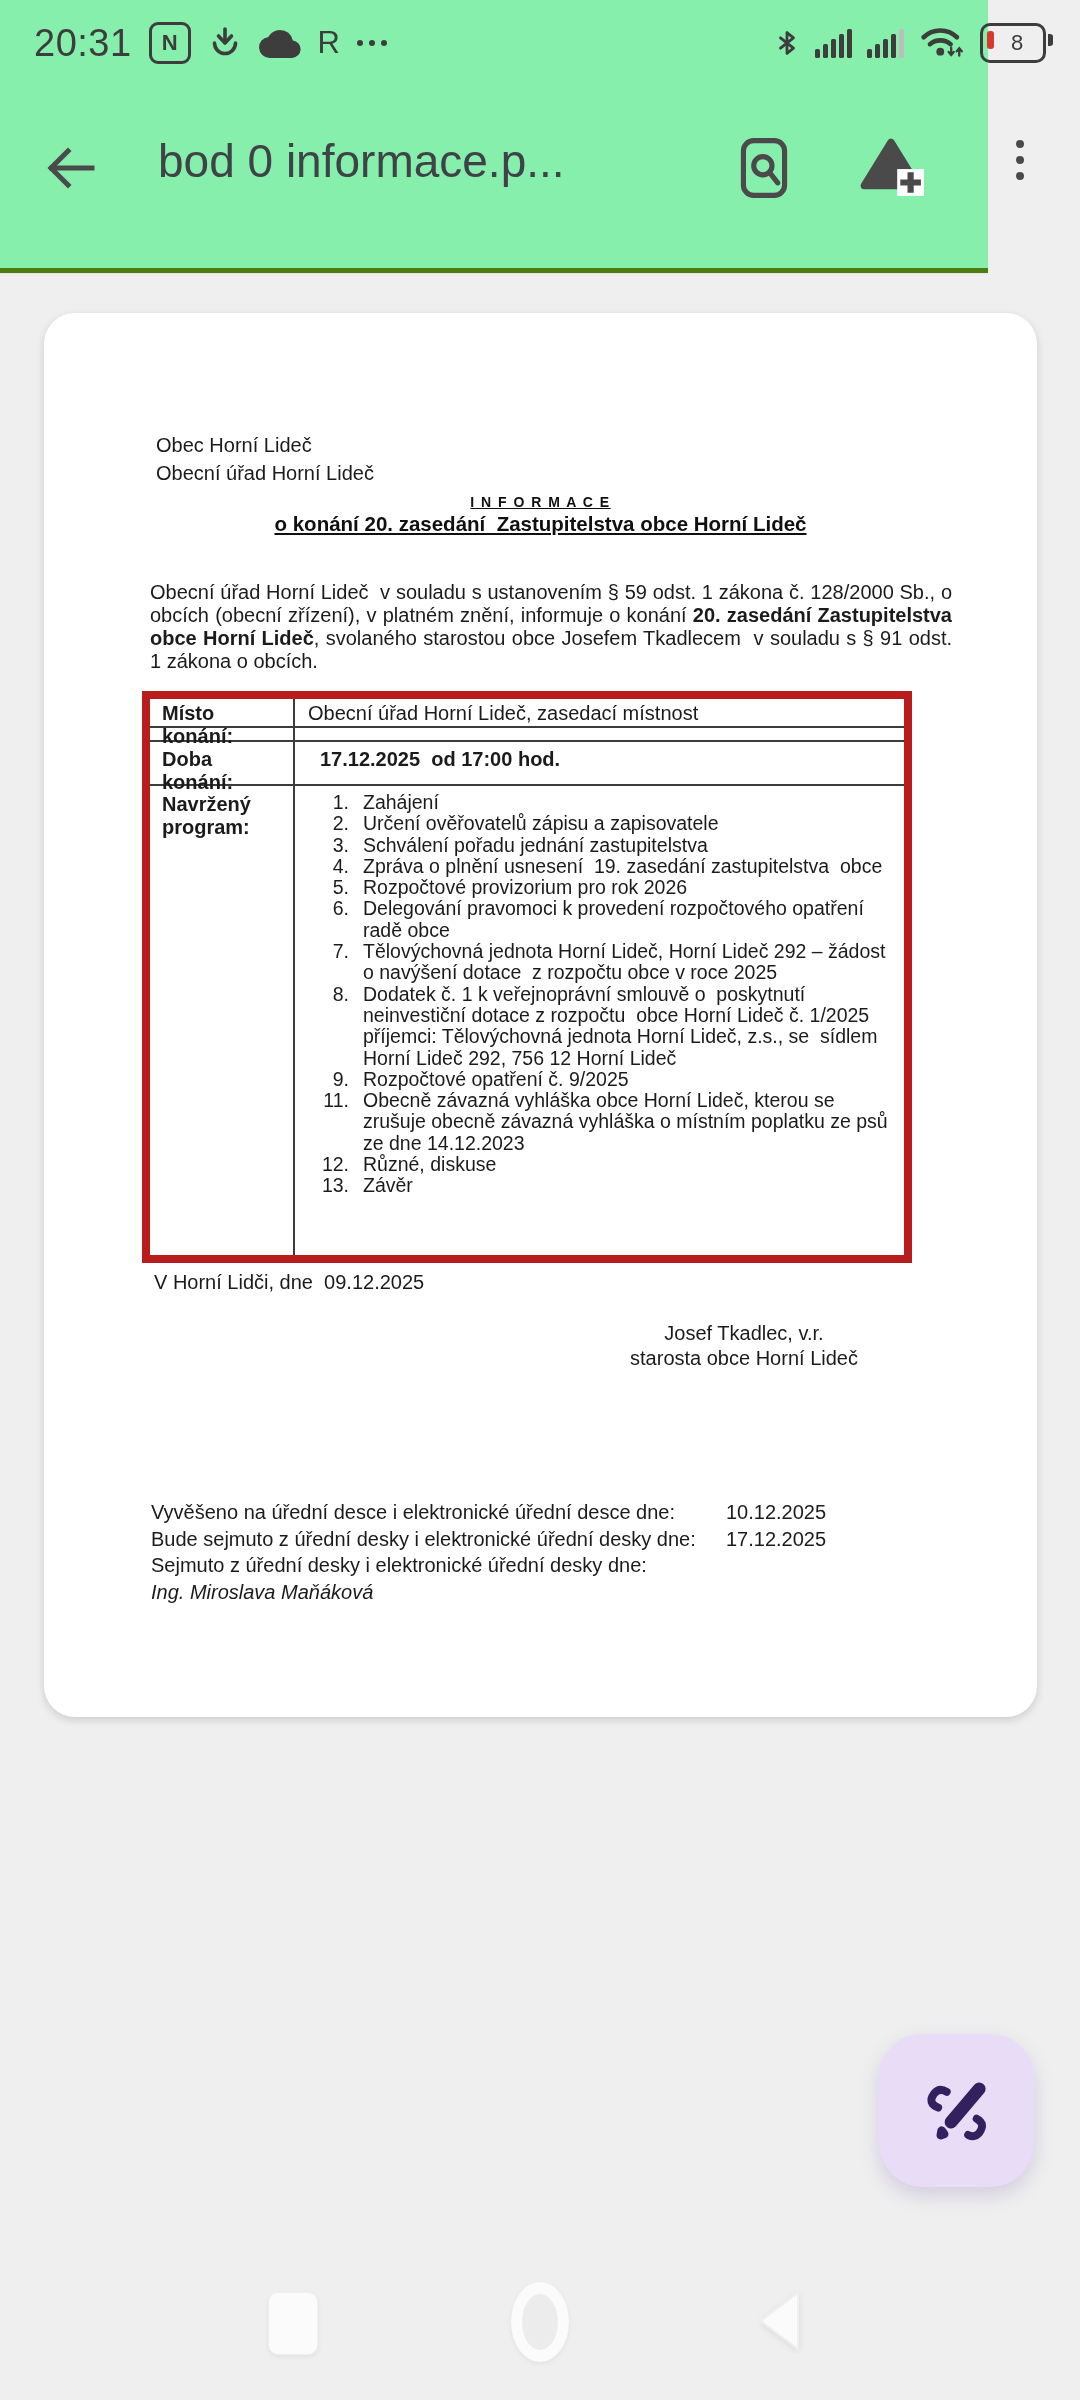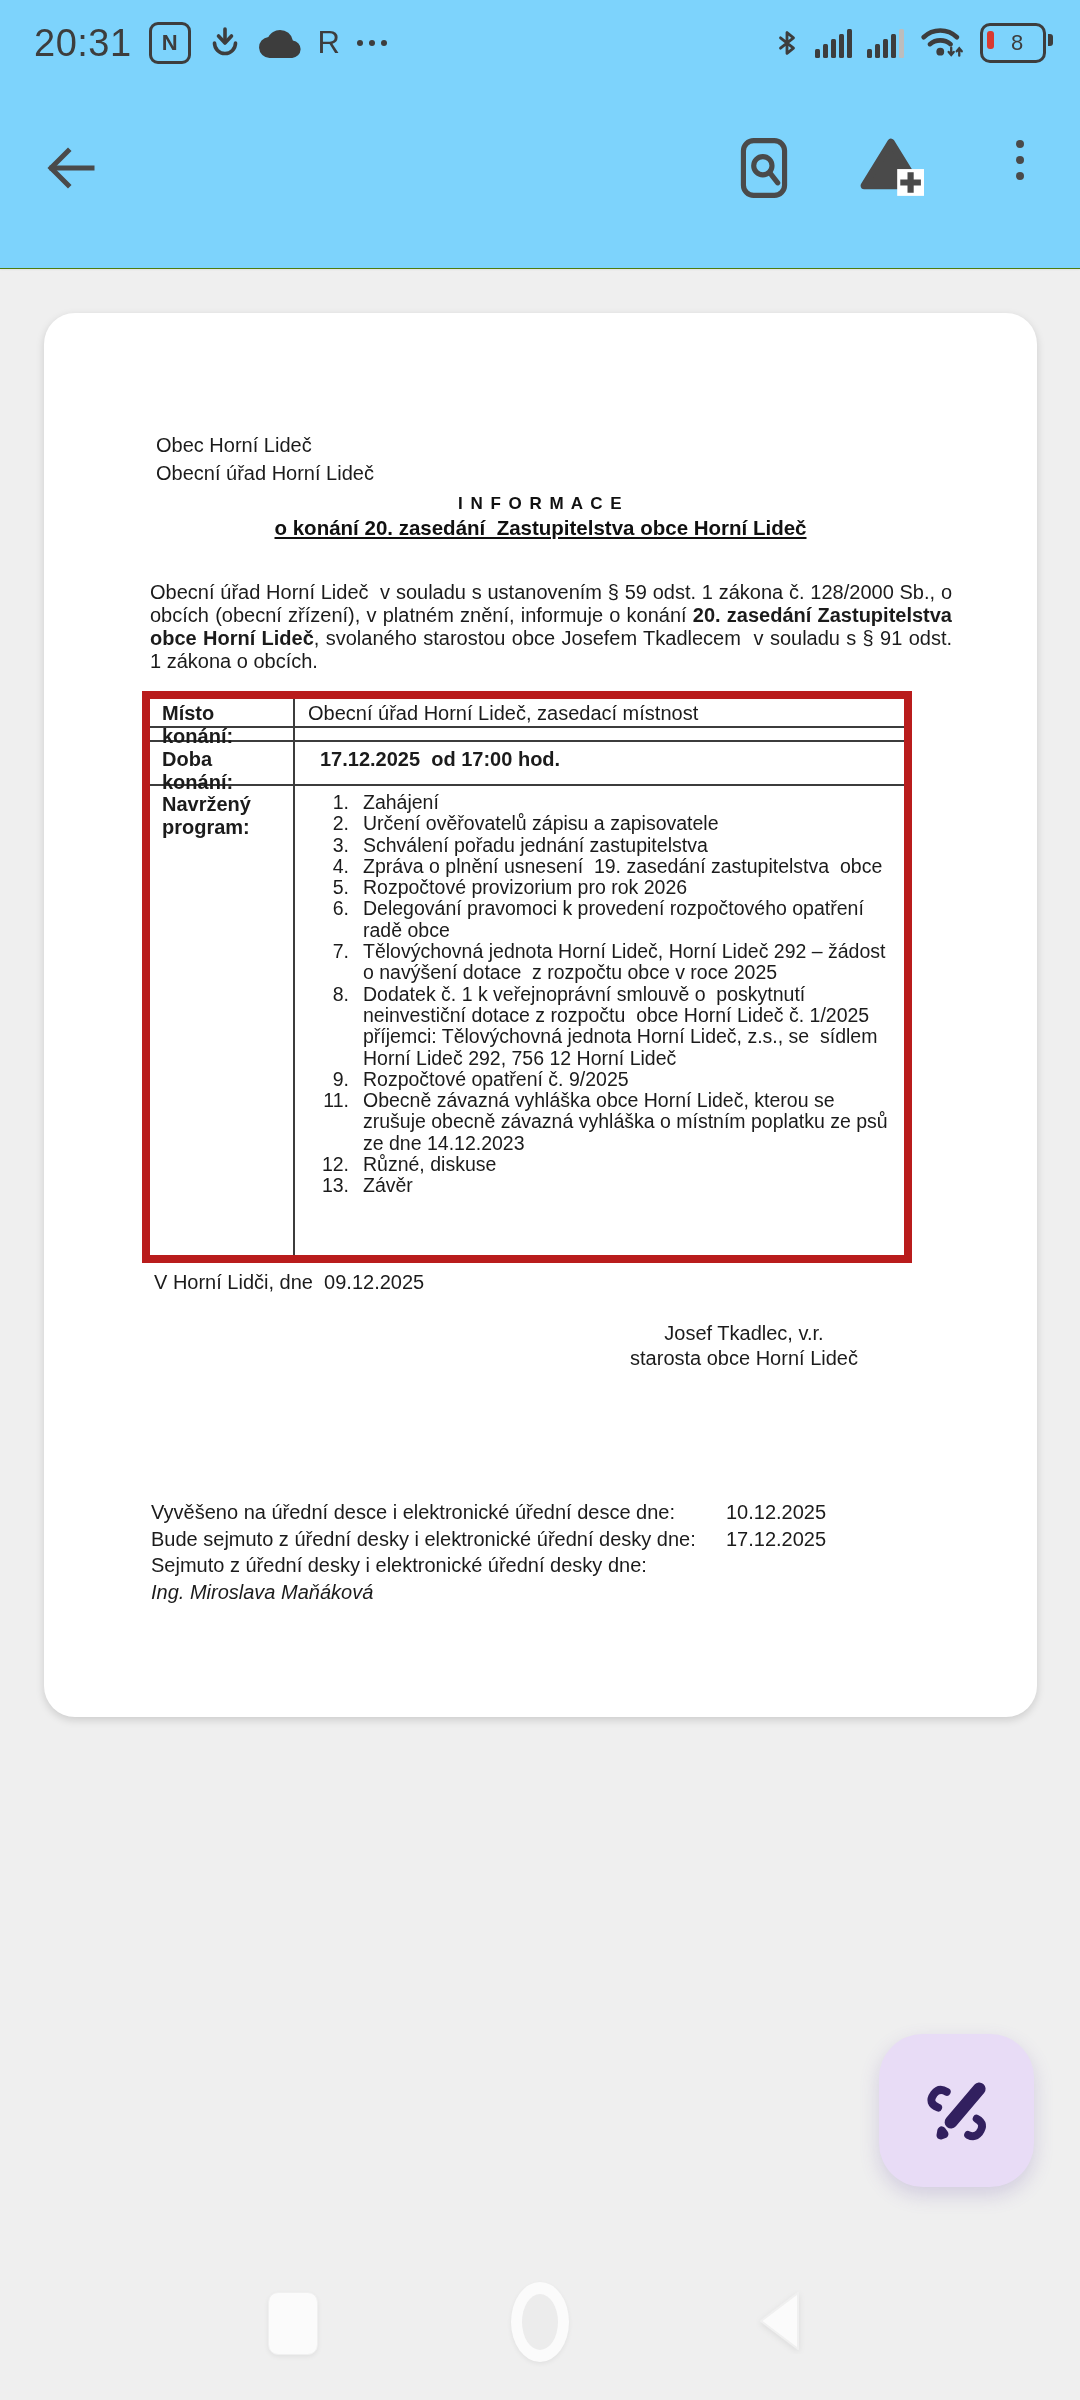--- a/index.html
+++ b/index.html
@@ -1,21 +1,21 @@
 <!DOCTYPE html>
 <html><head>
 <meta charset="utf-8">
 <style>
   html,body{margin:0;padding:0;background:#e9e9e9;}
   .screen{position:relative;width:1080px;height:2400px;background:#efefef;overflow:hidden;
           font-family:"Liberation Sans",sans-serif;}
 
   
-  .header{position:absolute;top:0;left:0;width:1080px;height:268px;background:#7dd3fc;
-          border-bottom:1px solid #4d7c0f;box-shadow:0 1px 2px rgba(0,0,0,.05);}
+  .header{position:absolute;top:0;left:0;width:988px;height:268px;background:#86efac;
+          border-bottom:5px solid #4d7c0f;box-shadow:0 1px 2px rgba(0,0,0,.05);}
   .status{position:absolute;top:14px;left:0;width:1080px;height:58px;display:flex;
           align-items:center;justify-content:space-between;padding:0 34px;box-sizing:border-box;color:#3d3d3d;}
   .st-left{display:flex;align-items:center;gap:17px;}
   .st-right{display:flex;align-items:center;gap:15px;}
   .time{font-size:38px;font-weight:400;letter-spacing:.5px;}
   .nfc{width:36px;height:36px;border:3.5px solid #3d3d3d;border-radius:9px;display:flex;
        align-items:center;justify-content:center;font-size:22px;font-weight:700;}
   .letterR{font-size:31px;font-weight:500;}
   .hdots{display:flex;gap:6px;align-items:center;}
   .hdots i{width:6px;height:6px;border-radius:50%;background:#3d3d3d;}
@@ -35,21 +35,21 @@
   .ic-drive{left:858px;}
   .ic-more{left:1000px;top:140px;display:flex;flex-direction:column;gap:8px;width:40px;align-items:center;}
   .ic-more i{width:8px;height:8px;border-radius:50%;background:#4a4a4a;}
 
   
   .page{position:absolute;left:44px;top:313px;width:993px;height:1404px;background:#ffffff;
         box-shadow:0 3px 9px rgba(0,0,0,.15);color:#1b1b1b;border-radius:31px;}
   .pre{white-space:pre-wrap;}
   .sender{position:absolute;left:112px;top:118px;font-size:20px;line-height:28px;}
   .dochead{position:absolute;left:0;top:181px;width:100%;text-align:center;color:#101010;}
-  .doctitle{font-size:17px;font-weight:700;letter-spacing:1.5px;}
+  .doctitle{font-size:14px;font-weight:700;text-decoration:underline;letter-spacing:1.5px;}
   .docsub{font-size:20.5px;font-weight:700;text-decoration:underline;margin-top:2px;}
   .para{position:absolute;left:106px;top:268px;width:802px;font-size:20px;line-height:23px;
         text-align:justify;white-space:pre-wrap;}
 
   .tbl{position:absolute;left:98px;top:378px;width:770px;border:8px solid #b91c1c;box-sizing:border-box;}
   .trow{display:flex;box-sizing:border-box;}
   .trow + .trow{border-top:2px solid #3c3c3c;}
   .cl{width:145px;flex:none;border-right:2px solid #3c3c3c;box-sizing:border-box;
       font-weight:700;font-size:20px;padding:3px 6px 0 12px;}
   .cv{flex:1;font-size:20px;padding:3px 8px 0 13px;}
@@ -147,20 +147,21 @@
     </div>
 
     <div class="backbtn">
       <svg width="60" height="60" viewBox="0 0 60 60">
         <g stroke="#4a4a4a" stroke-width="5" fill="none" stroke-linecap="square">
           <path d="M52 30 H12"></path>
             <path d="M28 13 L11 30 L28 47"></path>
         </g>
       </svg>
     </div>
+    <div class="apptitle">bod 0 informace.p...</div>
 
     <div class="icbtn ic-find">
       <svg width="58" height="64" viewBox="0 0 50 56">
         <g stroke="#4a4a4a" fill="none">
           <rect x="7" y="4" width="36" height="48" rx="9" stroke-width="4.5"></rect>
           <circle cx="24" cy="26" r="8" stroke-width="4.5"></circle>
           <path d="M30 32 L37 41" stroke-width="4.5" stroke-linecap="round"></path>
         </g>
       </svg>
     </div>

